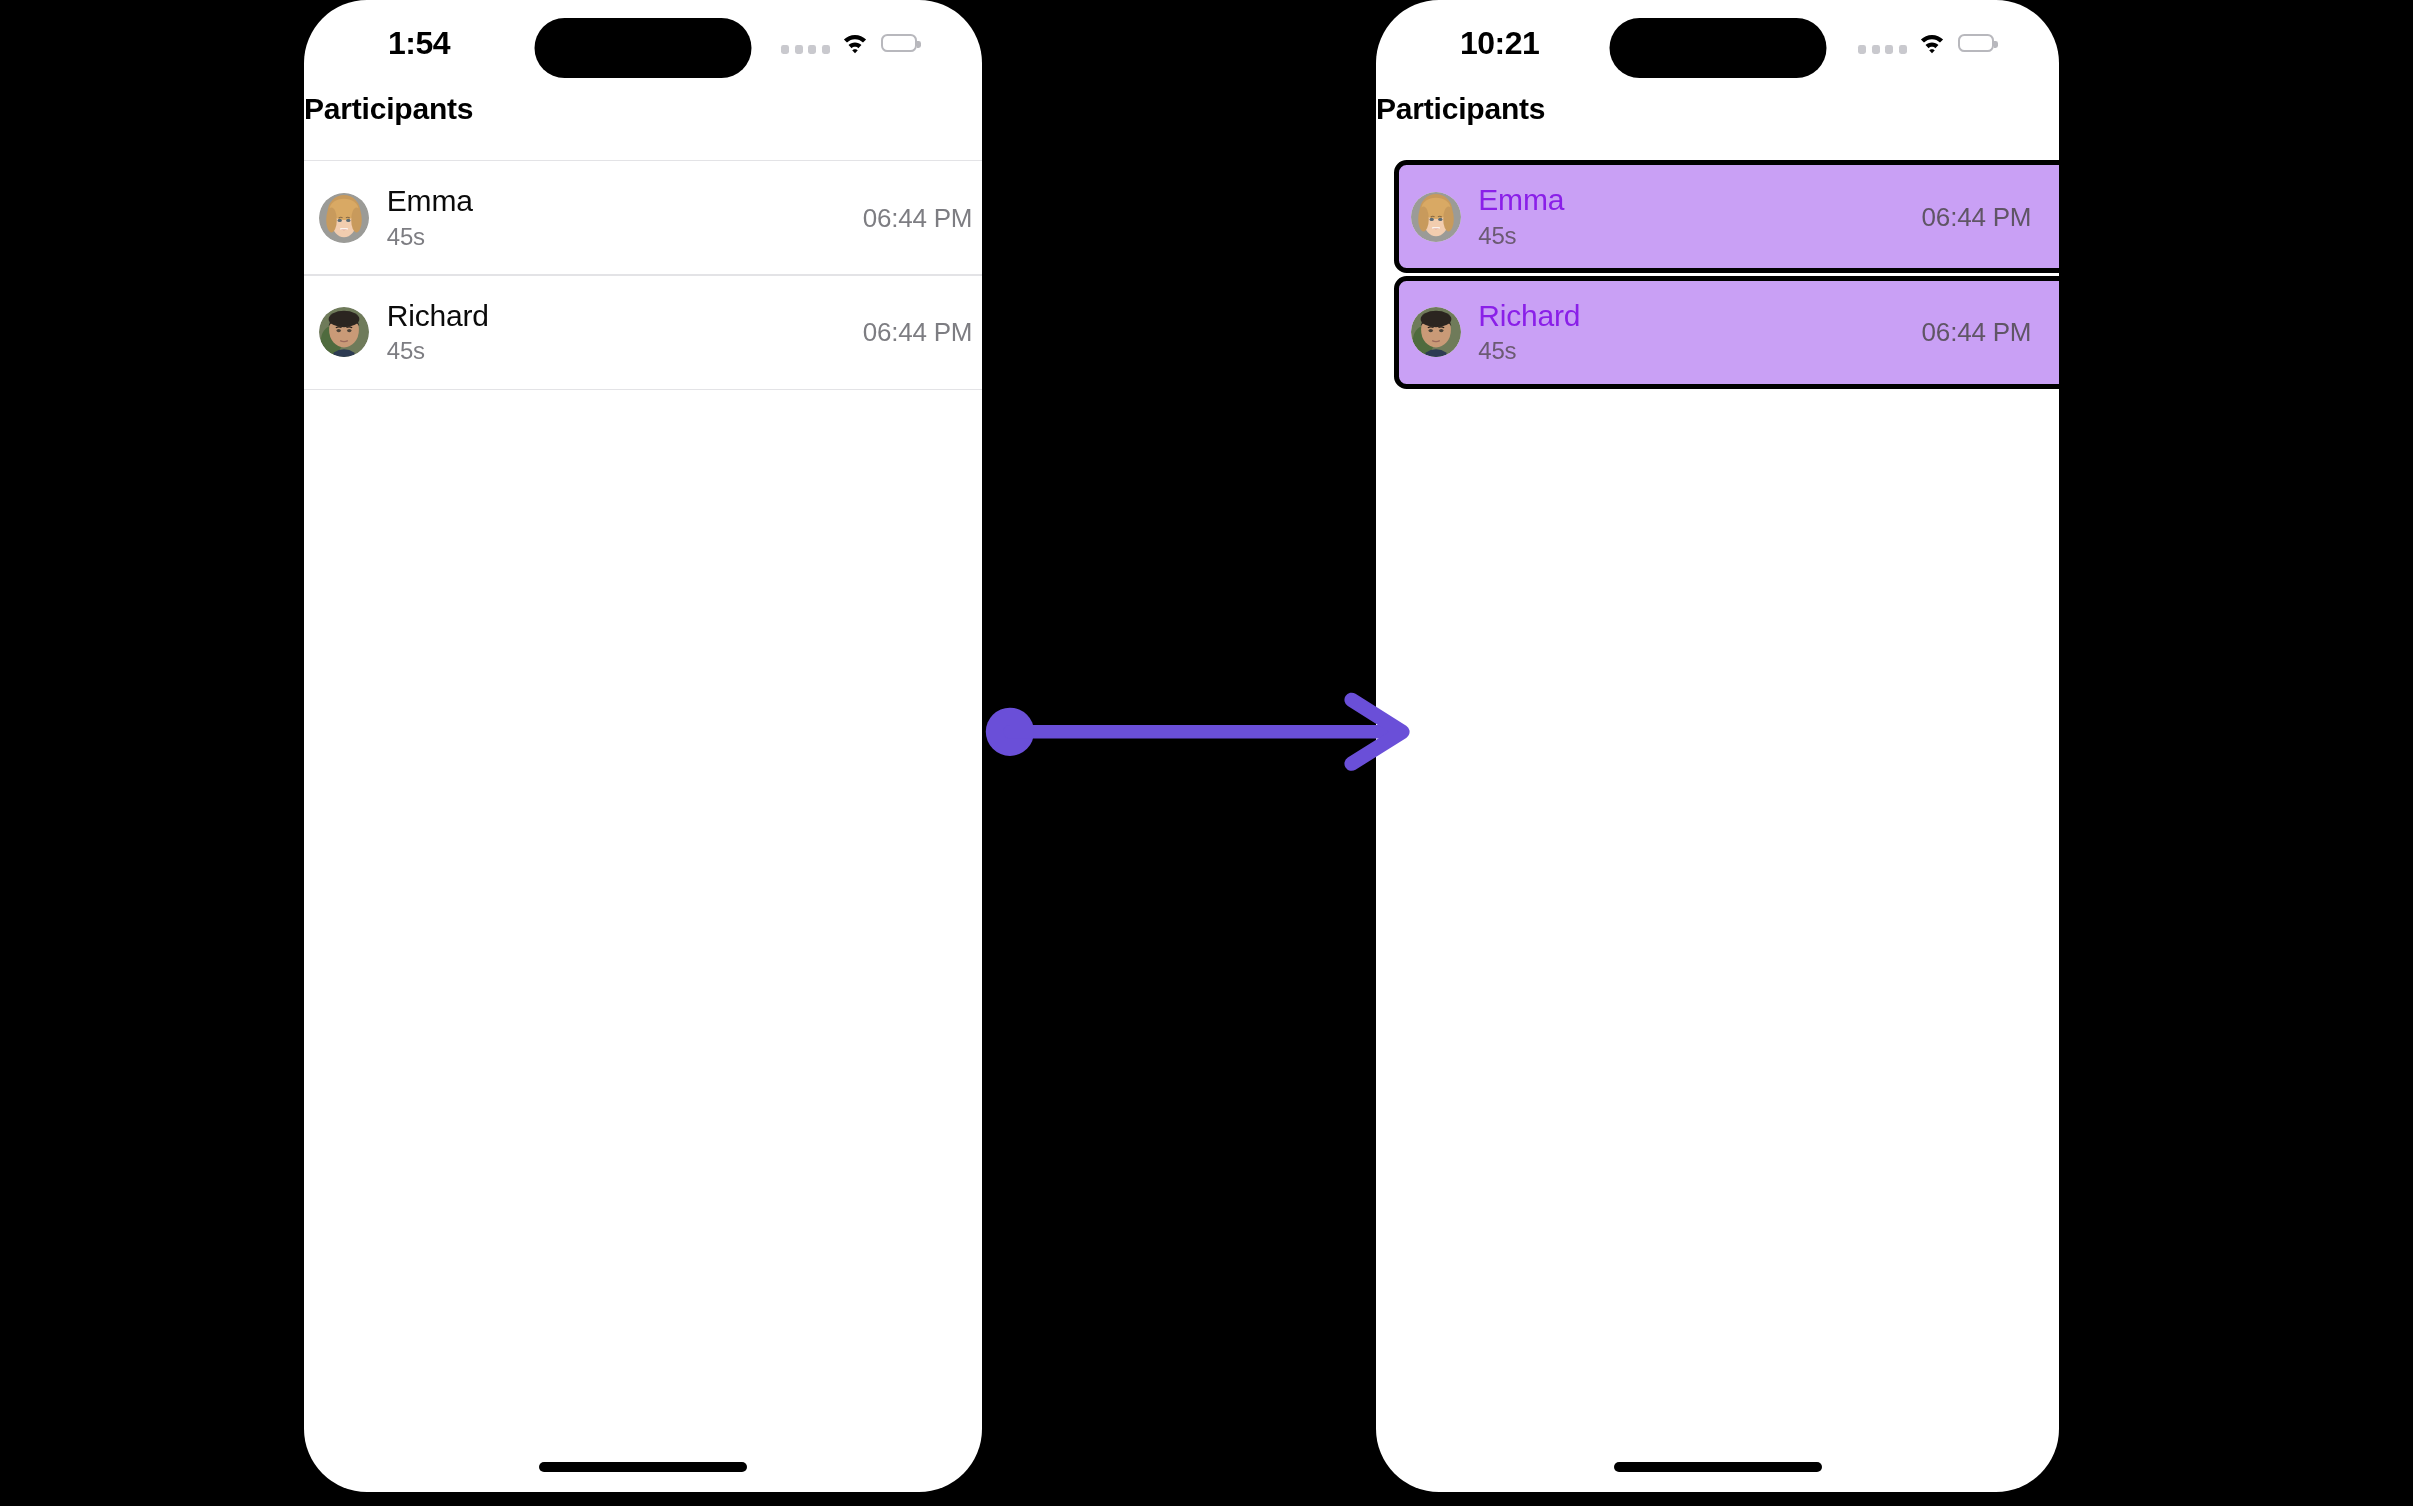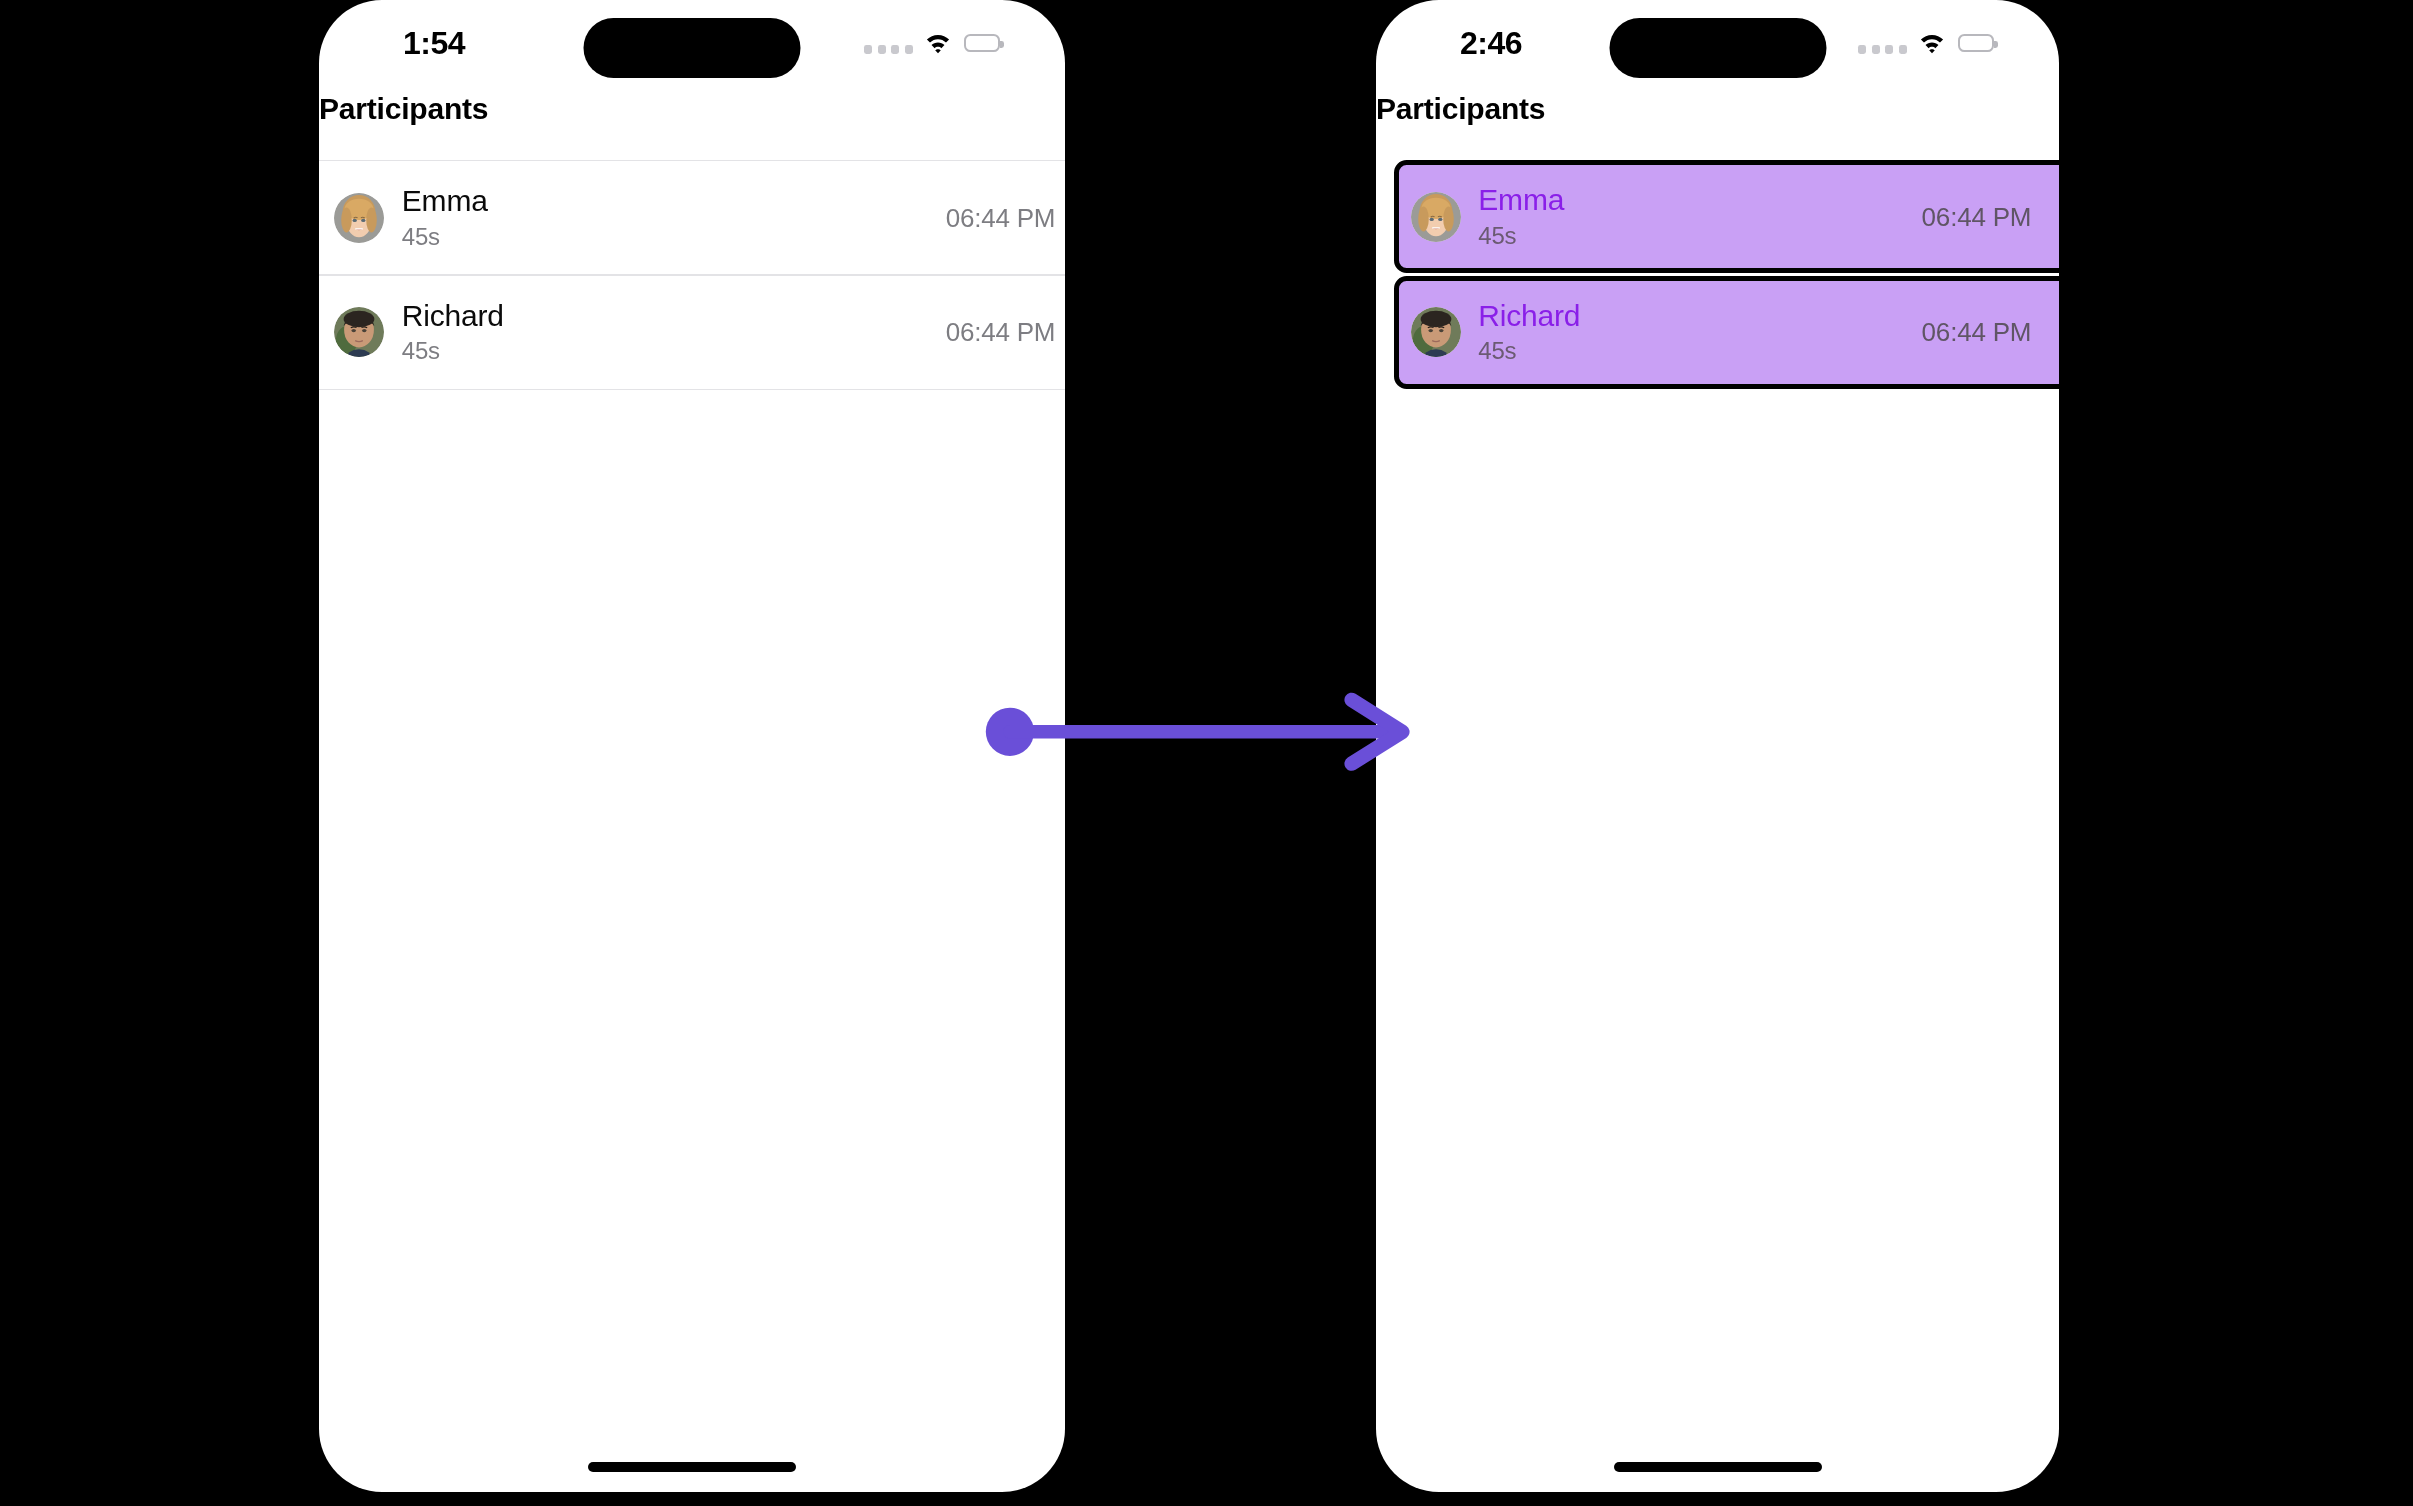--- a/index.html
+++ b/index.html
@@ -10,21 +10,21 @@
   }
   .stage{position:relative;width:2420px;height:1506px;background:#000;}
 
   
   .phone{
     position:absolute;top:0;
     background:#ffffff;
     border-radius:63px;
     overflow:hidden;
   }
-  .phone-left{left:319px;width:746px;height:1492px;}
+  .phone-left{left:304px;width:678px;height:1492px;}
   .phone-right{left:1376px;width:683px;height:1492px;}
 
   
   .statusbar{
     position:relative;height:89px;width:100%;
   }
   .sb-time{
     position:absolute;left:84px;top:25px;
     font-size:32px;font-weight:700;color:#000;letter-spacing:-0.5px;
     font-family:"Liberation Sans", sans-serif;
@@ -209,21 +209,21 @@
       <div class="row-sep"></div>
 
     </div>
 
     <div class="home-ind"></div>
   </div>
 
   <div class="phone phone-right">
 
     <div class="statusbar">
-      <div class="sb-time">2:46</div>
+      <div class="sb-time">10:21</div>
       <div class="notch"></div>
       <div class="sb-right">
         <span class="dots">
             <i></i>
             <i></i>
             <i></i>
             <i></i>
           </span>
         <span class="wifi">
           <svg viewBox="0 0 58 46">

